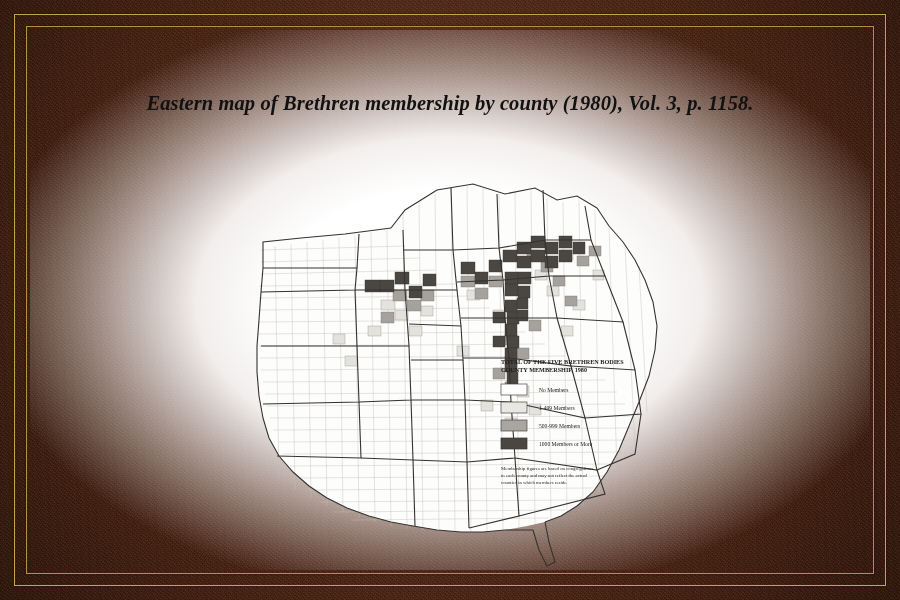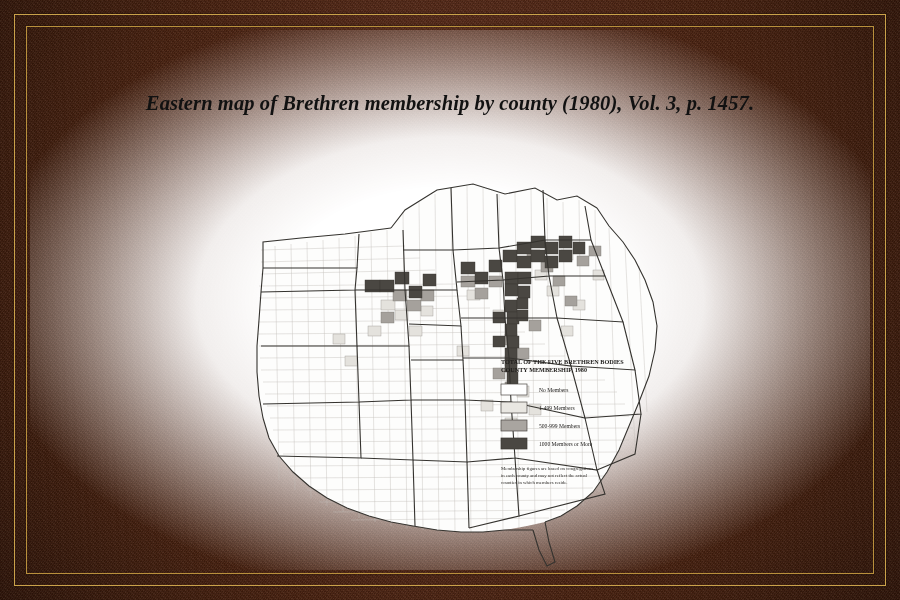--- a/index.html
+++ b/index.html
@@ -103,21 +103,21 @@
 
 <div id="frame">
 
   <div class="gold-line" id="gold-outer"></div>
   <div class="gold-line" id="gold-inner"></div>
 
   <div id="canvas"></div>
 
   <div id="content">
 
-    <div id="caption">Eastern map of Brethren membership by county (1980), Vol. 3, p. 1457.</div>
+    <div id="caption">Eastern map of Brethren membership by county (1980), Vol. 3, p. 1158.</div>
 
     <div id="map-figure">
       <svg id="map-svg" width="520" height="420" viewBox="0 0 520 420" xmlns="http://www.w3.org/2000/svg">
 
         <g>
           <path d="M58,118 L58,92 L96,88 L140,84 L186,78 L200,60 L232,40 L268,34 L300,44 L330,38 L352,50 L372,46 L392,58 L404,76
                    L418,92 L430,110 L440,130 L448,152 L452,176 L450,200 L444,226 L434,252 L424,276 L414,300 L402,322
                    L388,342 L372,356 L356,366 L340,372 L322,376 L300,380 L278,382 L256,382 L232,380 L208,376 L186,372
                    L164,366 L142,358 L122,348 L104,336 L88,322 L74,306 L64,288 L58,268 L54,246 L52,222 L52,196 L54,170 L56,142 Z" fill="#fdfdfc" stroke="none"></path>
         </g>

